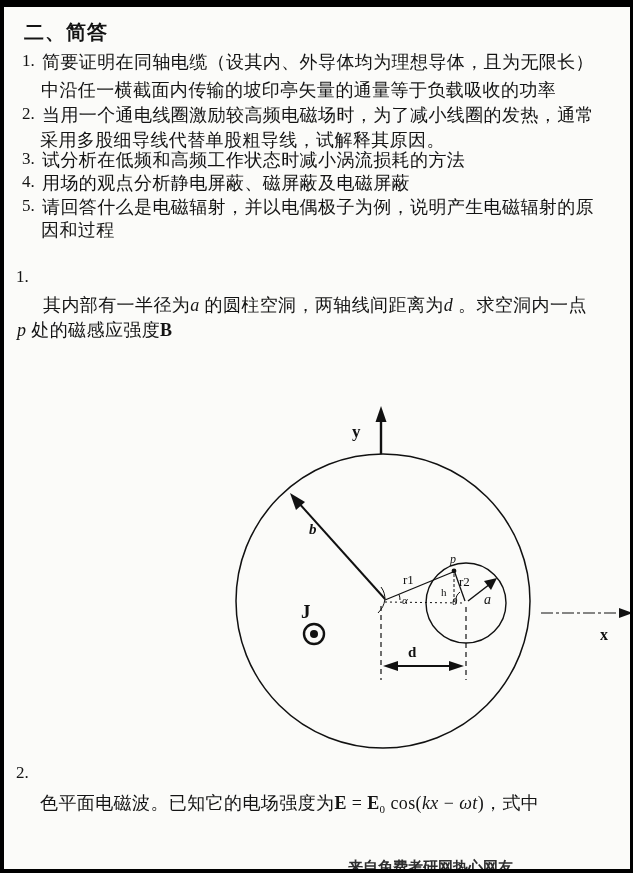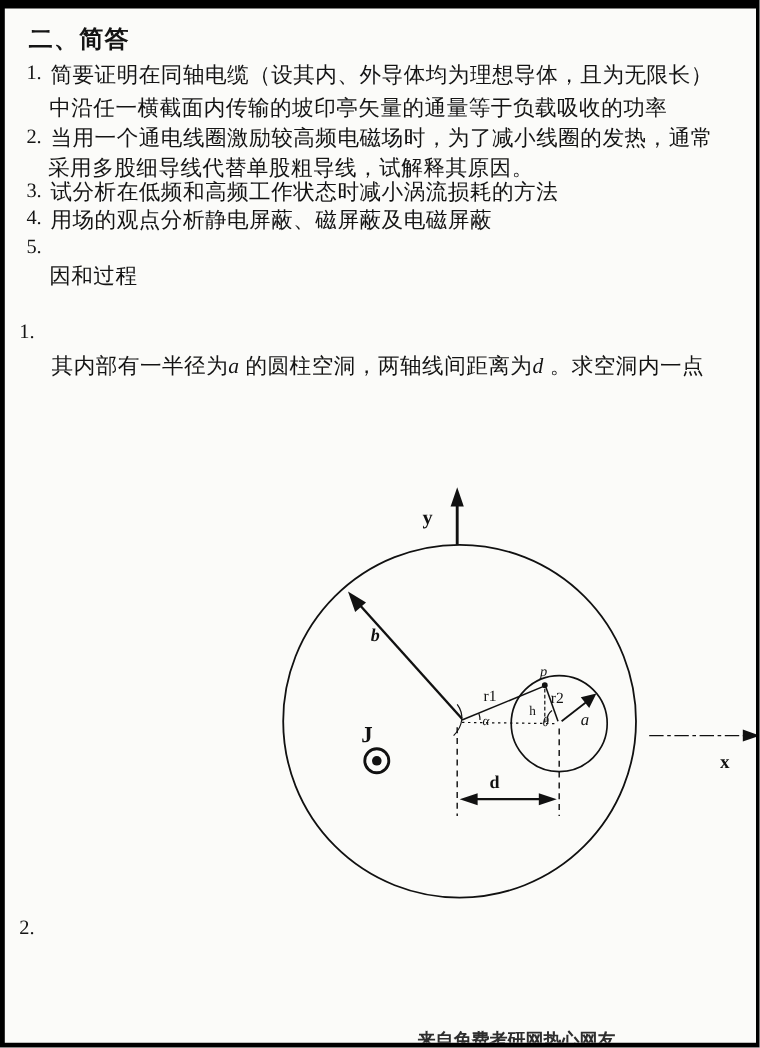--- a/index.html
+++ b/index.html
@@ -40,25 +40,27 @@
   <div class="line" style="left:36px;top:121px">采用多股细导线代替单股粗导线，试解释其原因。</div>
   <div class="line" style="left:38px;top:96px">当用一个通电线圈激励较高频电磁场时，为了减小线圈的发热，通常</div>
 
   <div class="num" style="left:18px;top:142px">3.</div>
   <div class="line" style="left:38px;top:141px">试分析在低频和高频工作状态时减小涡流损耗的方法</div>
 
   <div class="num" style="left:18px;top:165px">4.</div>
   <div class="line" style="left:38px;top:164px">用场的观点分析静电屏蔽、磁屏蔽及电磁屏蔽</div>
 
   <div class="num" style="left:18px;top:189px">5.</div>
+  <div class="line" style="left:38px;top:188px">请回答什么是电磁辐射，并以电偶极子为例，说明产生电磁辐射的原</div>
   <div class="line" style="left:37px;top:211px">因和过程</div>
 
 
   <div class="num" style="left:12px;top:260px">1.</div>
   <div class="line" style="left:39px;top:286px"><span class="sg">其内部有一半径为</span><span class="sg sg-i">a</span><span class="sg"> 的圆柱空洞，两轴线间距离为</span><span class="sg sg-i">d</span><span class="sg"> 。求空洞内一点</span></div>
+  <div class="line" style="left:13px;top:311px"><span class="sg sg-i">p</span><span class="sg"> 处的磁感应强度</span><span class="sg sg-b">B</span></div>
 
   <div style="position:absolute;left:140px;top:390px;width:493px;height:365px;">
     <svg width="493" height="365" viewBox="140 390 493 755" preserveAspectRatio="none" style="width:493px;height:365px">
       <svg x="0" y="0"></svg>
     </svg>
   </div>
   <svg style="position:absolute;left:140px;top:390px" width="493" height="365" viewBox="140 390 493 365">
 
     <circle class="o" cx="379" cy="594" r="147" stroke-width="1.5"></circle>
 
@@ -107,16 +109,17 @@
 
     <line x1="377" y1="599" x2="377" y2="673" stroke-width="1.2" stroke-dasharray="5 4"></line>
     <line x1="462" y1="600" x2="462" y2="673" stroke-width="1.2" stroke-dasharray="5 4"></line>
     <line x1="385" y1="659" x2="454" y2="659" stroke-width="1.8"></line>
     <polygon points="379,659 394,654 394,664" fill="#111"></polygon>
     <polygon points="460,659 445,654 445,664" fill="#111"></polygon>
     <text x="404" y="650" font-size="15" class="bd">d</text>
   </svg>
 
   <div class="num" style="left:12px;top:756px">2.</div>
+  <div class="line" style="left:36px;top:784px"><span class="sg">色平面电磁波。已知它的电场强度为</span><span class="sg sg-b">E</span><span class="sg"> = </span><span class="sg sg-b">E</span><span class="sg sg-sub">0</span><span class="sg"> cos(</span><span class="sg sg-i">kx</span><span class="sg"> − </span><span class="sg sg-i">ωt</span><span class="sg">)，式中</span></div>
 
   <div class="watermark" style="left:344px;top:851px">来自免费考研网热心网友www.freekaoyan.com</div>
 
 </div>
 
 </body></html>

